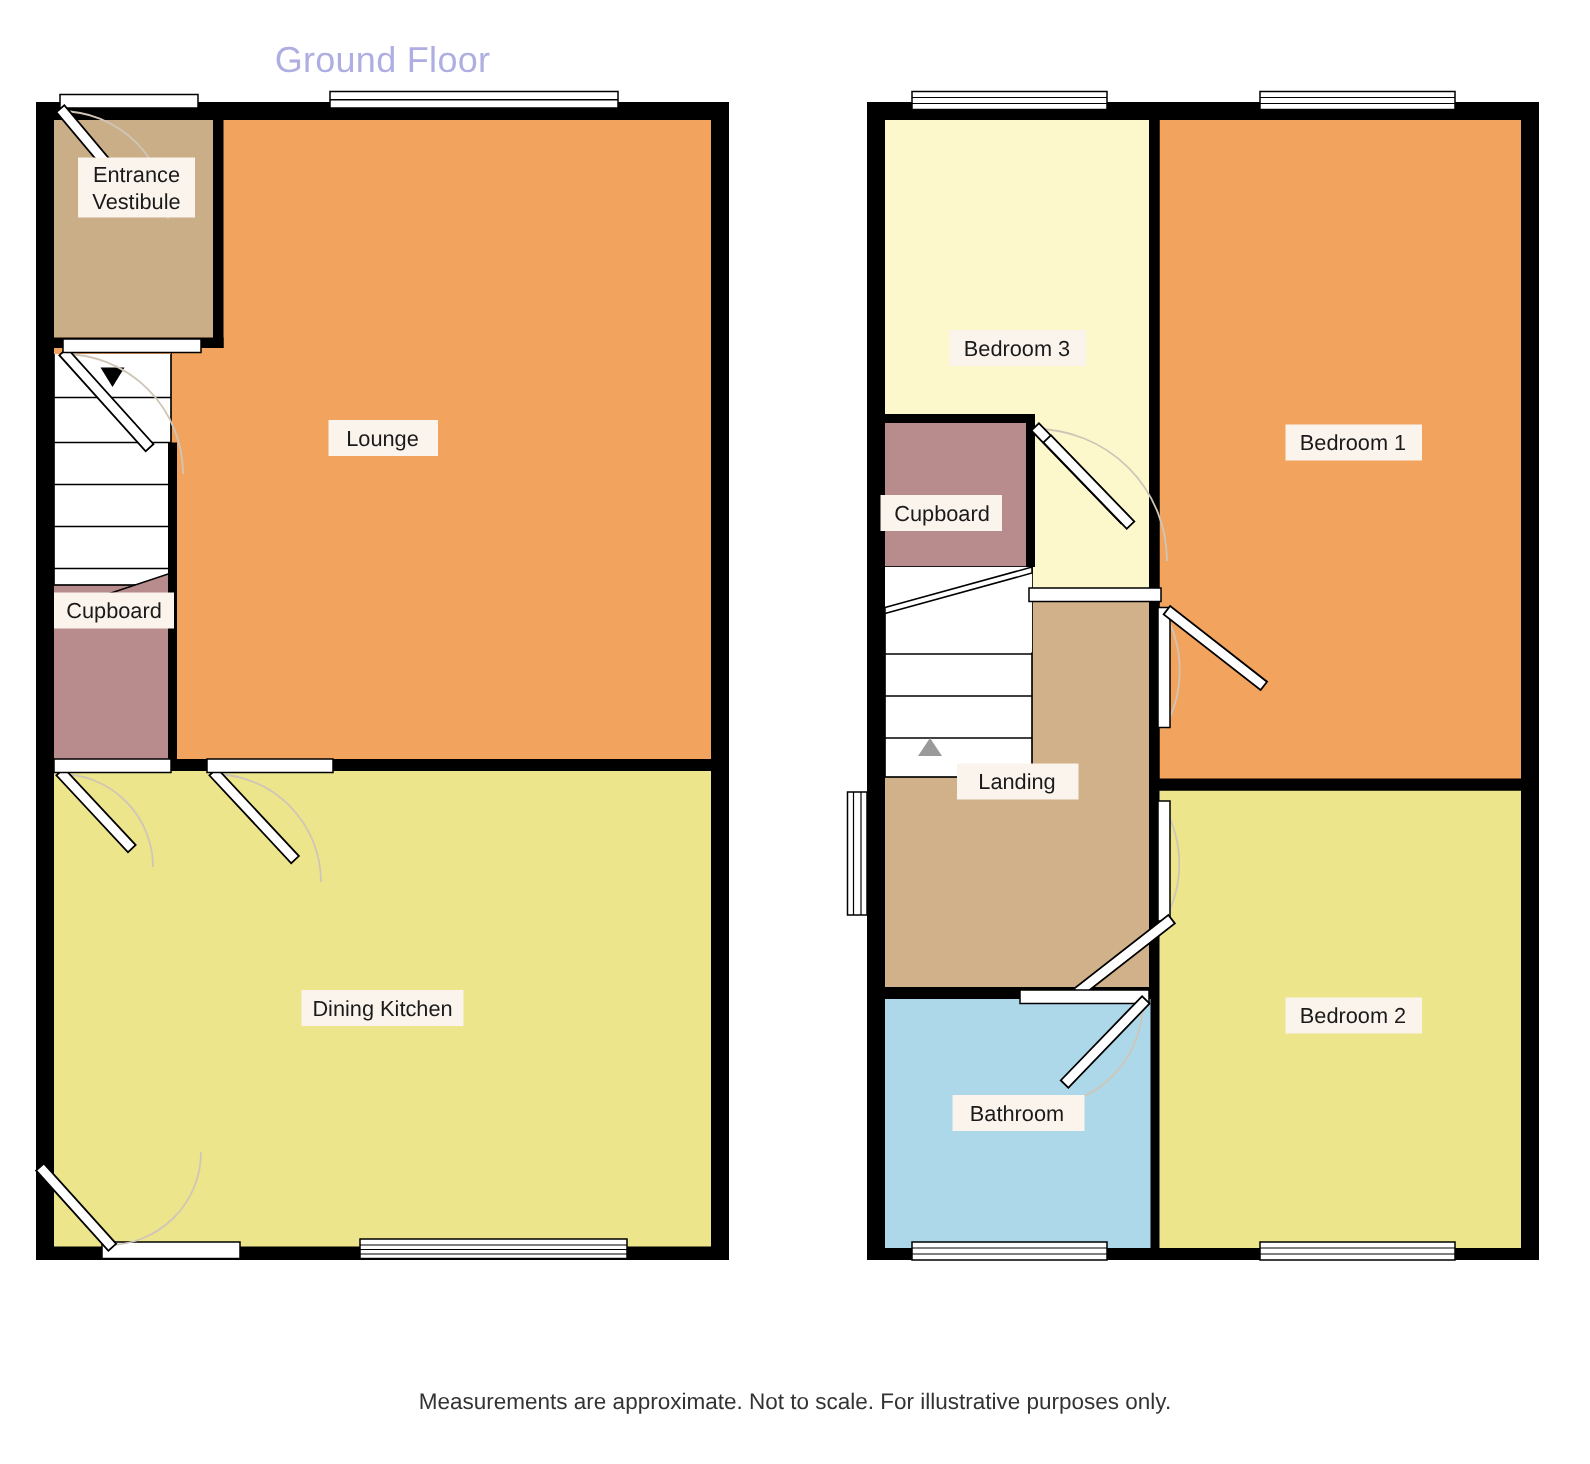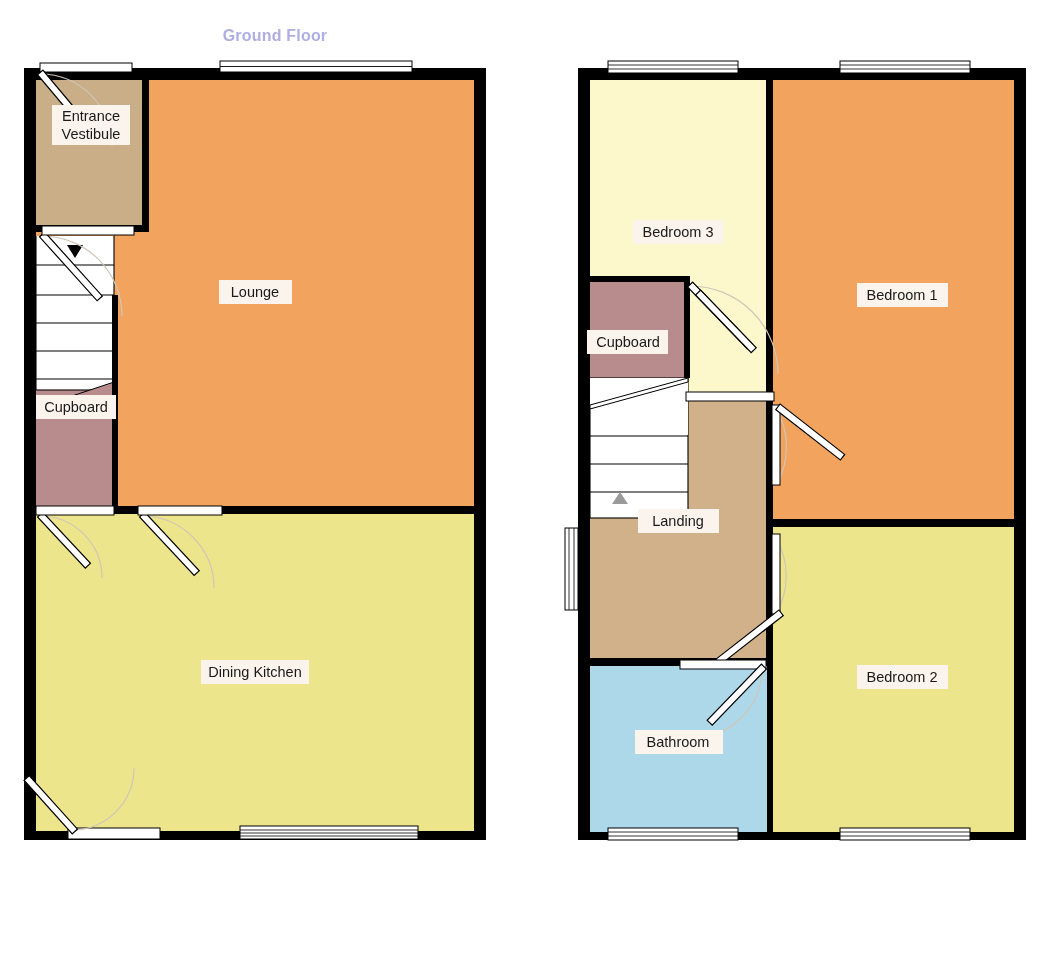--- a/index.html
+++ b/index.html
@@ -16,27 +16,26 @@
     overflow: hidden;
   }
   #plan-root {
     position: relative;
     width: 1060px;
     height: 976px;
   }
   .floor-title {
     position: absolute;
     top: 27px;
-    font-size: 16px;
-    font-weight: 700;
+    font-size: 24px;
+    font-weight: 400;
     color: #AEAEE2;
     text-align: center;
     letter-spacing: 0.2px;
     white-space: nowrap;
-    margin-left: 20px;
   }
   #title-ground { left: 0; width: 510px; }
   #title-first  { left: 550px; width: 510px; }
 
   .floor-svg {
     position: absolute;
     top: 60px;
   }
   #svg-ground { left: 0px; }
   #svg-first  { left: 550px; }
@@ -276,14 +275,15 @@
     <g>
       <rect x="85" y="670" width="88" height="24" class="labelbox"></rect>
       <text x="128" y="687" class="roomlabel" text-anchor="middle">Bathroom</text>
     </g>
     <g>
       <rect x="307" y="605" width="91" height="24" class="labelbox"></rect>
       <text x="352" y="622" class="roomlabel" text-anchor="middle">Bedroom 2</text>
     </g>
   </svg>
 
+  <div class="caption">Measurements are approximate. Not to scale. For illustrative purposes only.</div>
 
 </div>
 
 </body></html>

